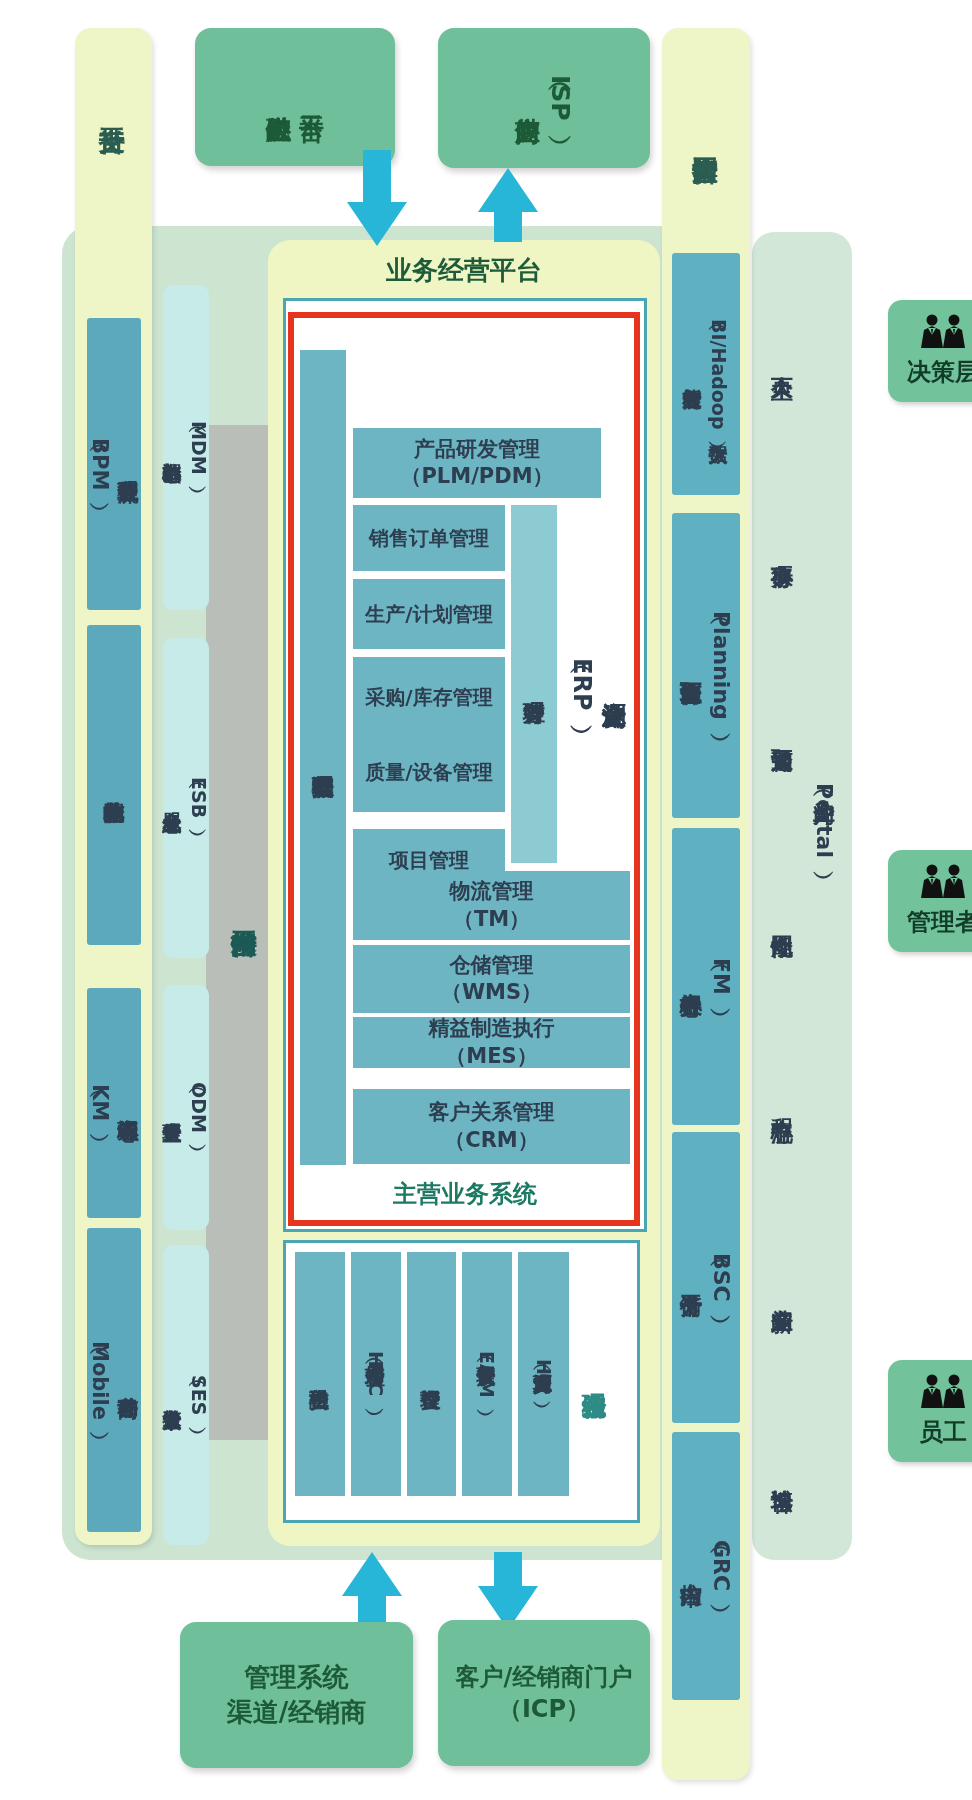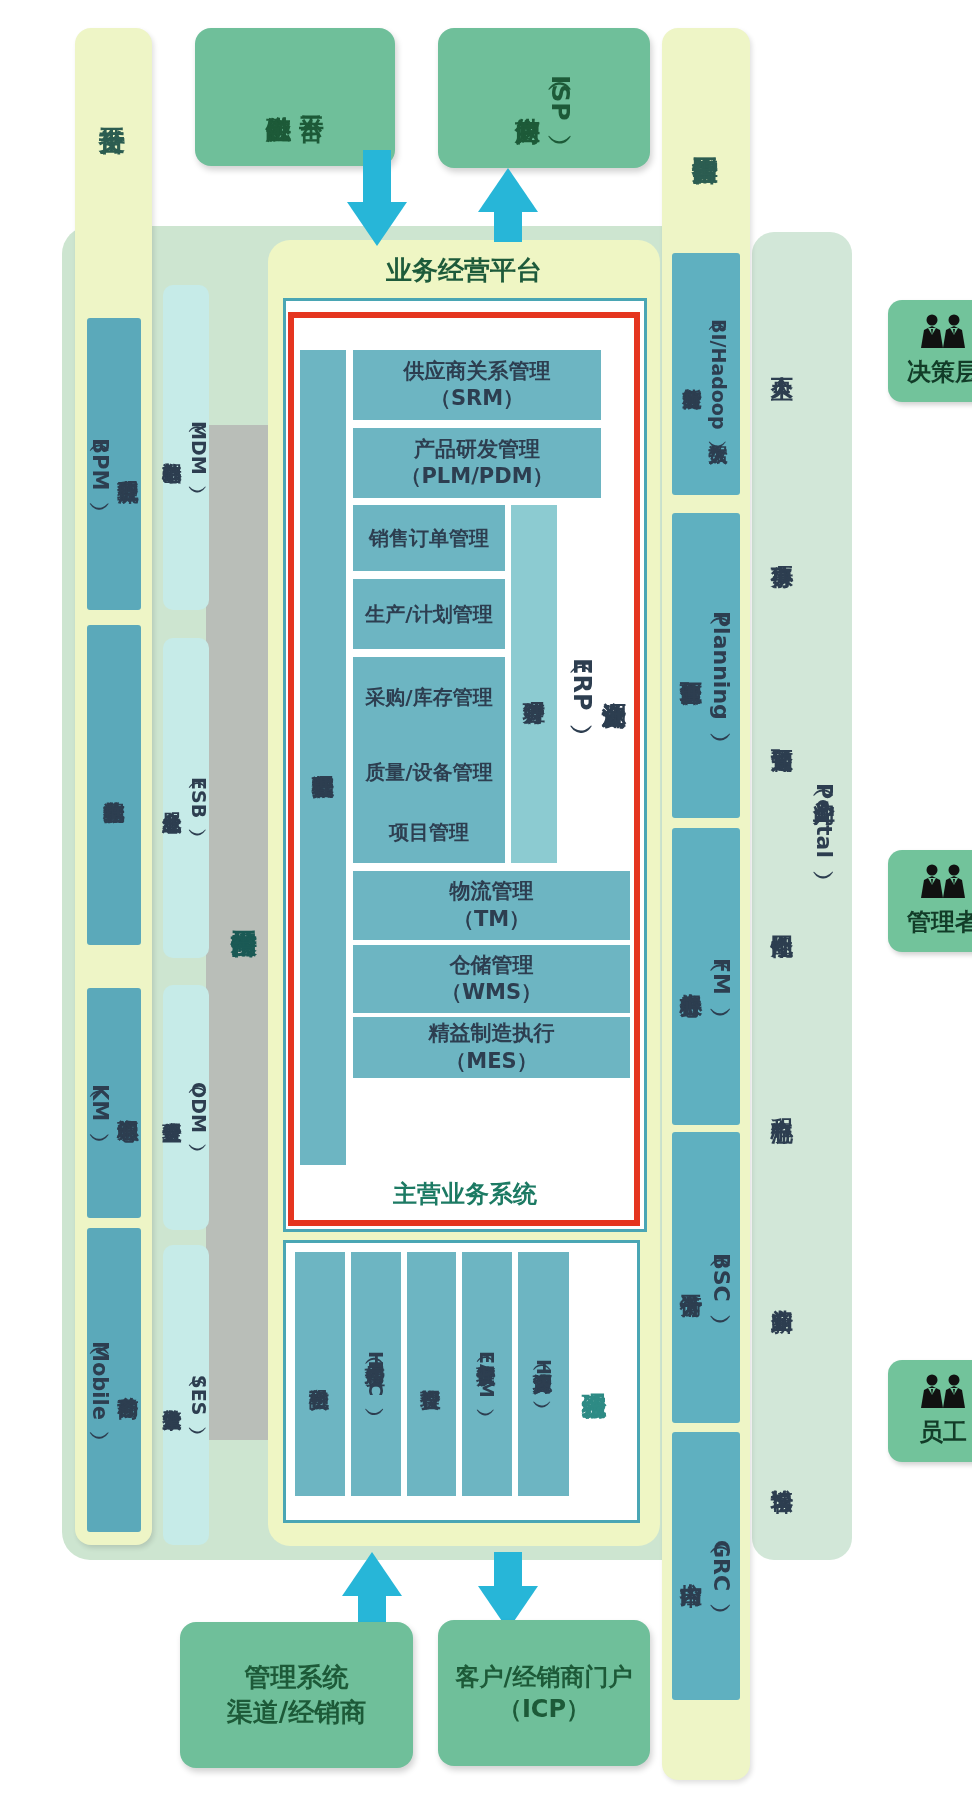--- a/index.html
+++ b/index.html
@@ -67,41 +67,41 @@
 （SES）</div>
 
   <div class="abs yellowcore" style="left:268px;top:240px;width:392px;height:1306px;"></div>
   <div class="abs ctr bold" style="left:268px;top:248px;width:392px;height:44px;font-size:26px;color:#1e5b3b;">业务经营平台</div>
 
   <div class="abs whitepanel" style="left:283px;top:298px;width:364px;height:934px;"></div>
   <div class="abs redbox" style="left:288px;top:312px;width:352px;height:914px;"></div>
 
   <div class="abs ctr v tealbox" style="left:300px;top:350px;width:46px;height:815px;font-size:22px;">基础数据管理</div>
 
-  <div class="abs ctr pre tealbox" style="left:353px;top:350px;width:248px;height:70px;font-size:21px;line-height:1.3;">供应商关系管理
-（SRM）</div>
   <div class="abs ctr pre tealbox" style="left:353px;top:428px;width:248px;height:70px;font-size:21px;line-height:1.3;">产品研发管理
 （PLM/PDM）</div>
 
   <div class="abs ctr tealbox" style="left:353px;top:505px;width:152px;height:66px;font-size:20px;">销售订单管理</div>
   <div class="abs ctr tealbox" style="left:353px;top:579px;width:152px;height:70px;font-size:20px;">生产/计划管理</div>
   <div class="abs ctr tealbox" style="left:353px;top:657px;width:152px;height:80px;font-size:20px;">采购/库存管理</div>
   <div class="abs ctr tealbox" style="left:353px;top:733px;width:152px;height:79px;font-size:20px;">质量/设备管理</div>
-  <div class="abs ctr tealbox" style="left:353px;top:801px;width:152px;height:62px;font-size:20px;">项目管理</div>
+  <div class="abs ctr tealbox" style="left:353px;top:829px;width:152px;height:62px;font-size:20px;">项目管理</div>
 
   <div class="abs ctr v tealbox2" style="left:511px;top:505px;width:46px;height:358px;font-size:22px;">财务管理</div>
   <div class="abs ctr v pre bold" style="left:560px;top:505px;width:76px;height:358px;font-size:24px;color:#2d3e50;">企业资源计划
 （ERP）</div>
 
   <div class="abs ctr pre tealbox" style="left:353px;top:871px;width:277px;height:69px;font-size:21px;line-height:1.3;">物流管理
 （TM）</div>
   <div class="abs ctr pre tealbox" style="left:353px;top:945px;width:277px;height:68px;font-size:21px;line-height:1.3;">仓储管理
 （WMS）</div>
-  <div class="abs ctr pre tealbox" style="left:353px;top:1017px;width:277px;height:61px;font-size:21px;line-height:1.3;">精益制造执行
+  <div class="abs ctr pre tealbox" style="left:353px;top:1017px;width:277px;height:51px;font-size:21px;line-height:1.3;">精益制造执行
 （MES）</div>
+  <div class="abs ctr pre tealbox" style="left:353px;top:1089px;width:277px;height:75px;font-size:21px;line-height:1.3;">客户关系管理
+（CRM）</div>
 
   <div class="abs ctr bold" style="left:300px;top:1176px;width:330px;height:36px;font-size:24px;color:#1c7a63;">主营业务系统</div>
 
   <div class="abs whitepanel" style="left:283px;top:1240px;width:357px;height:283px;"></div>
   <div class="abs ctr v cyancol tealbox" style="left:295px;top:1252px;width:50px;height:244px;font-size:20px;border-radius:0;">融资租赁</div>
   <div class="abs ctr v tealbox" style="left:351px;top:1252px;width:50px;height:244px;font-size:20px;">费用管理（HEC）</div>
   <div class="abs ctr v tealbox" style="left:407px;top:1252px;width:49px;height:244px;font-size:20px;">投资管理</div>
   <div class="abs ctr v tealbox" style="left:462px;top:1252px;width:50px;height:244px;font-size:19px;">设备资产管理（EAM）</div>
   <div class="abs ctr v tealbox" style="left:518px;top:1252px;width:51px;height:244px;font-size:19px;">人力资源管理（HR）</div>
   <div class="abs ctr v bold" style="left:578px;top:1252px;width:32px;height:244px;font-size:24px;color:#2e8b85;">综合治理系统</div>

